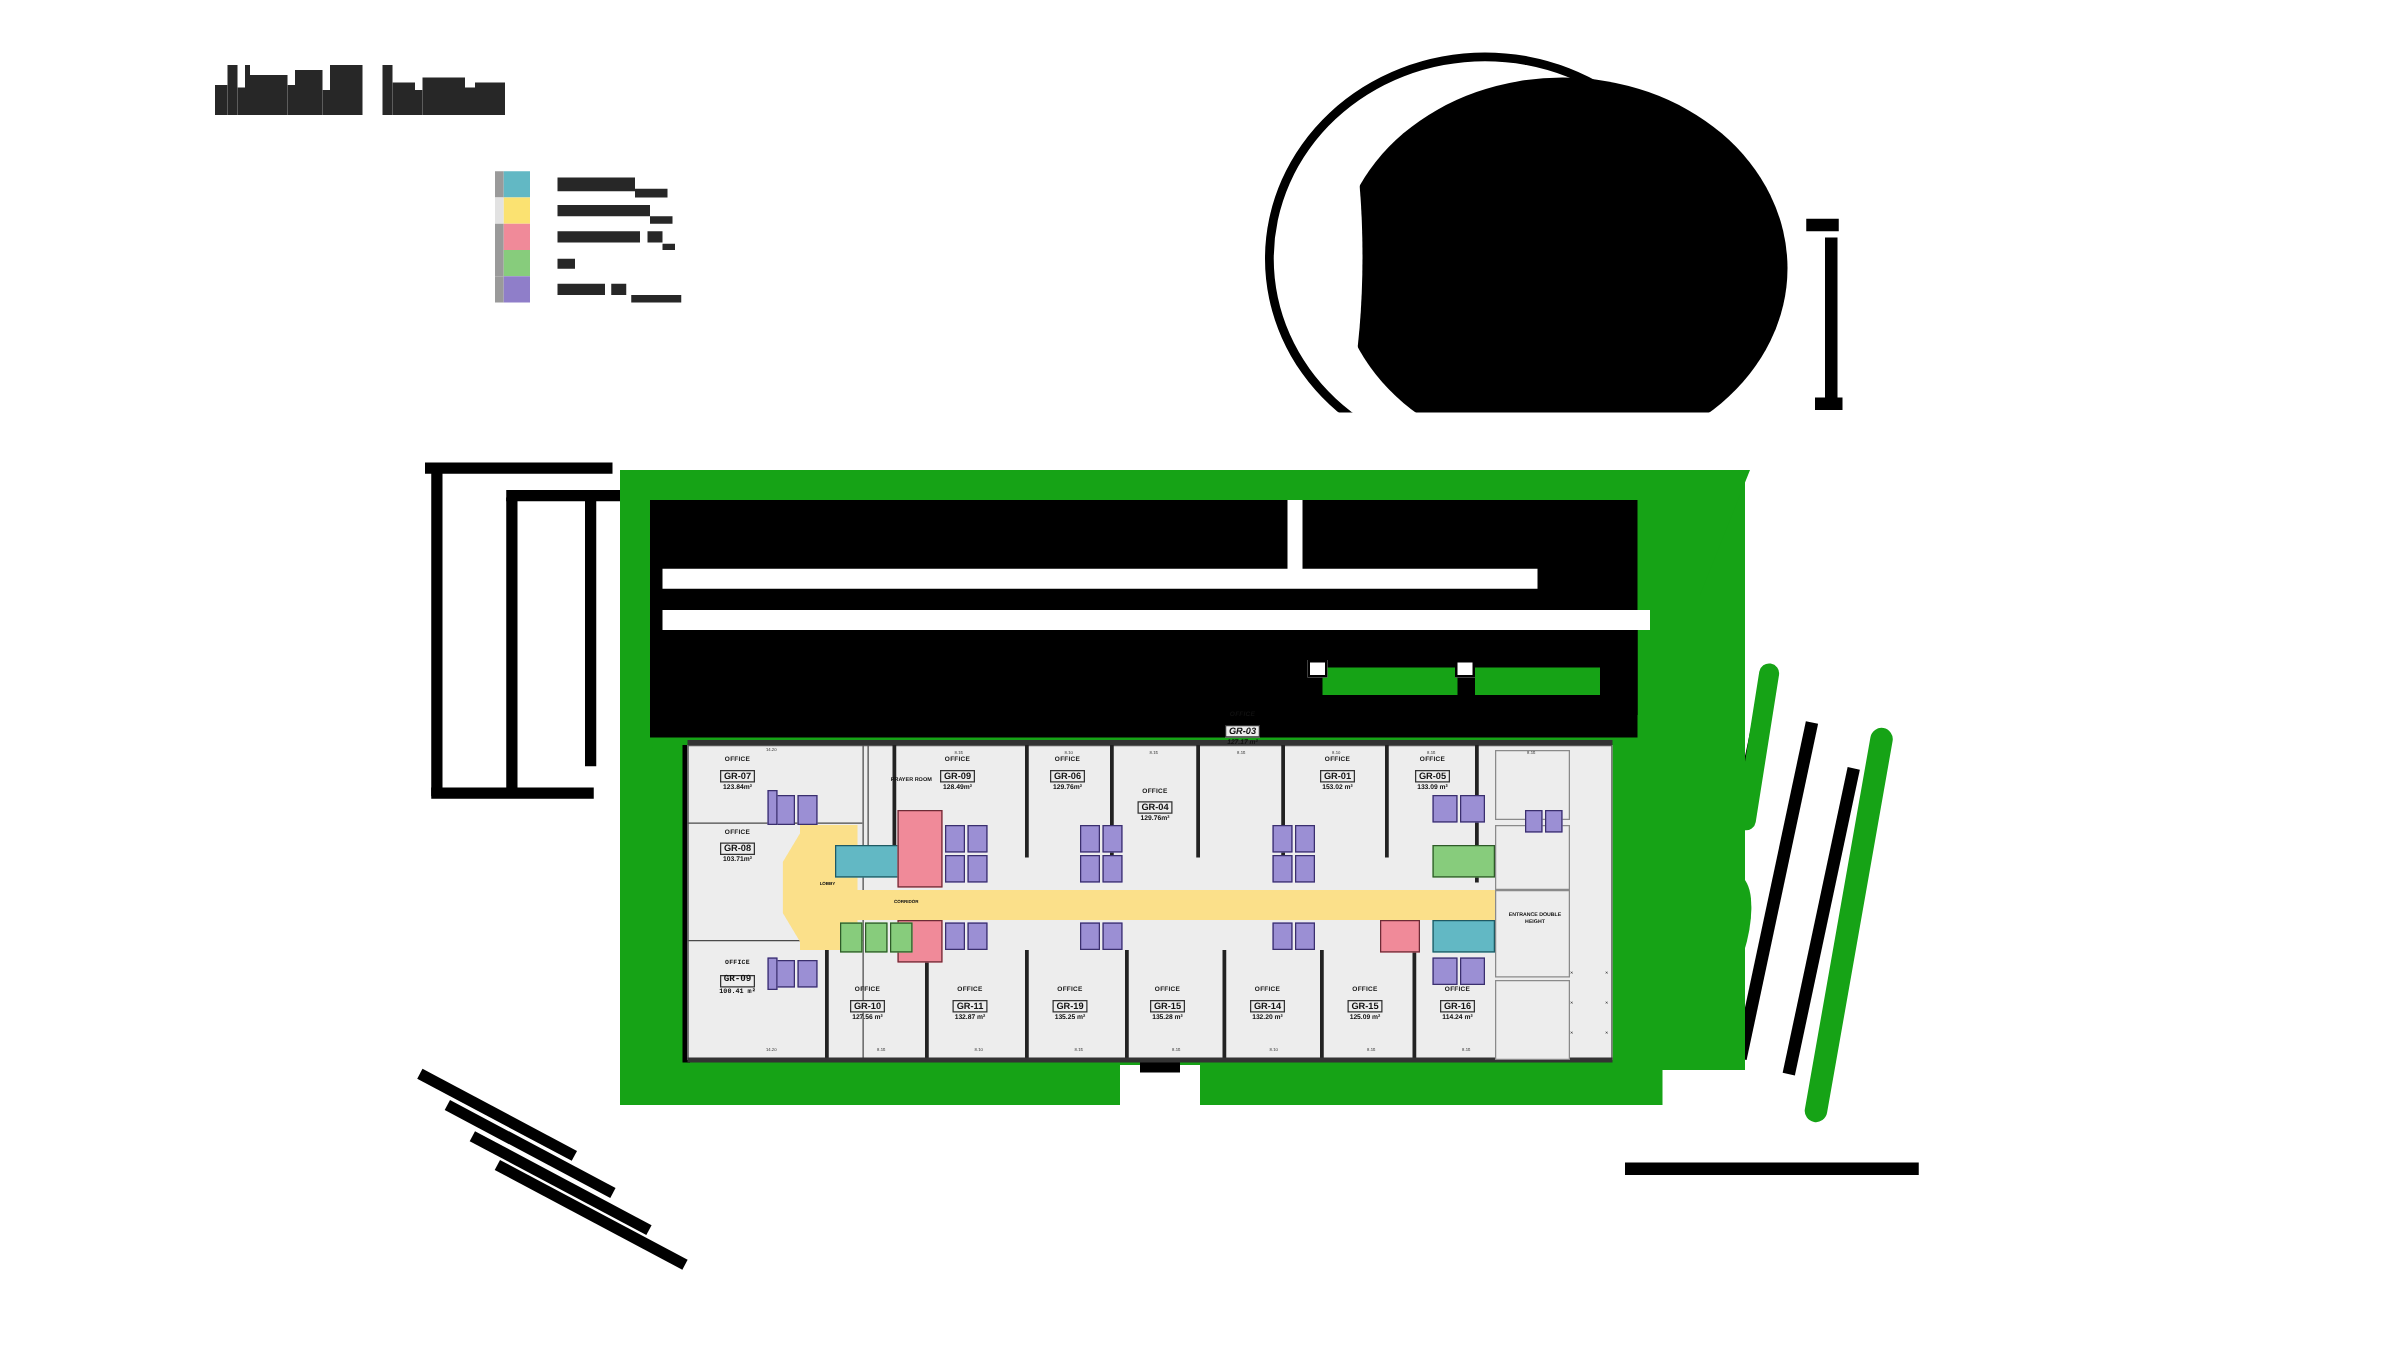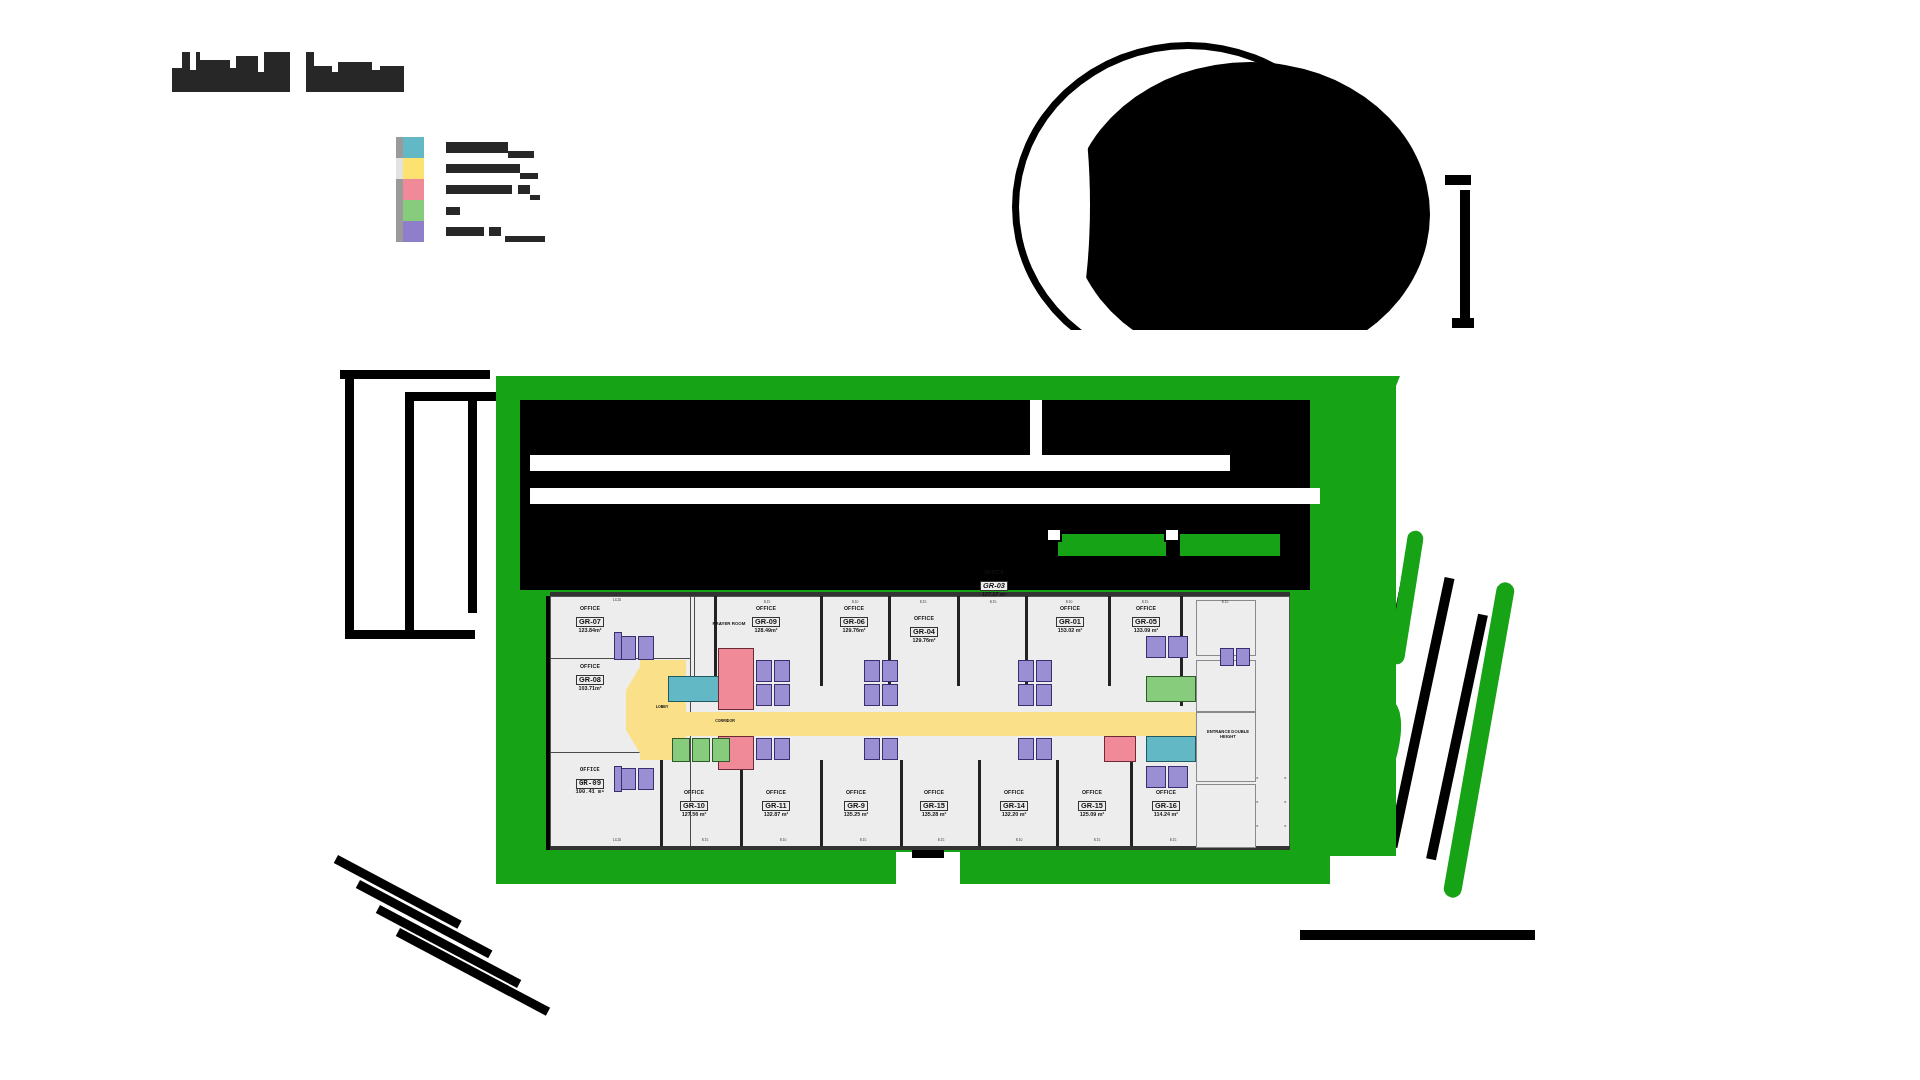--- a/index.html
+++ b/index.html
@@ -298,21 +298,21 @@
     <div class="t2">GR-09</div>
     <div class="t3">128.49m²</div>
   </div>
 
   <div class="rlabel" style="left:822px;top:606px;">
     <div class="t1">OFFICE</div>
     <div class="t2">GR-06</div>
     <div class="t3">129.76m²</div>
   </div>
 
-  <div class="rlabel" style="left:892px;top:616px;">
+  <div class="rlabel" style="left:892px;top:631px;">
     <div class="t1">OFFICE</div>
     <div class="t2">GR-04</div>
     <div class="t3">129.76m²</div>
   </div>
 
   <div class="rlabel" style="left:962px;top:570px;font-style:italic;">
     <div class="t1">OFFICE</div>
     <div class="t2">GR-03</div>
     <div class="t3">127.17 m²</div>
   </div>
@@ -348,21 +348,21 @@
   </div>
 
   <div class="rlabel" style="left:744px;top:790px;">
     <div class="t1">OFFICE</div>
     <div class="t2">GR-11</div>
     <div class="t3">132.87 m²</div>
   </div>
 
   <div class="rlabel" style="left:824px;top:790px;">
     <div class="t1">OFFICE</div>
-    <div class="t2">GR-9</div>
+    <div class="t2">GR-19</div>
     <div class="t3">135.25 m²</div>
   </div>
 
   <div class="rlabel" style="left:902px;top:790px;">
     <div class="t1">OFFICE</div>
     <div class="t2">GR-15</div>
     <div class="t3">135.28 m²</div>
   </div>
 
   <div class="rlabel" style="left:982px;top:790px;">

